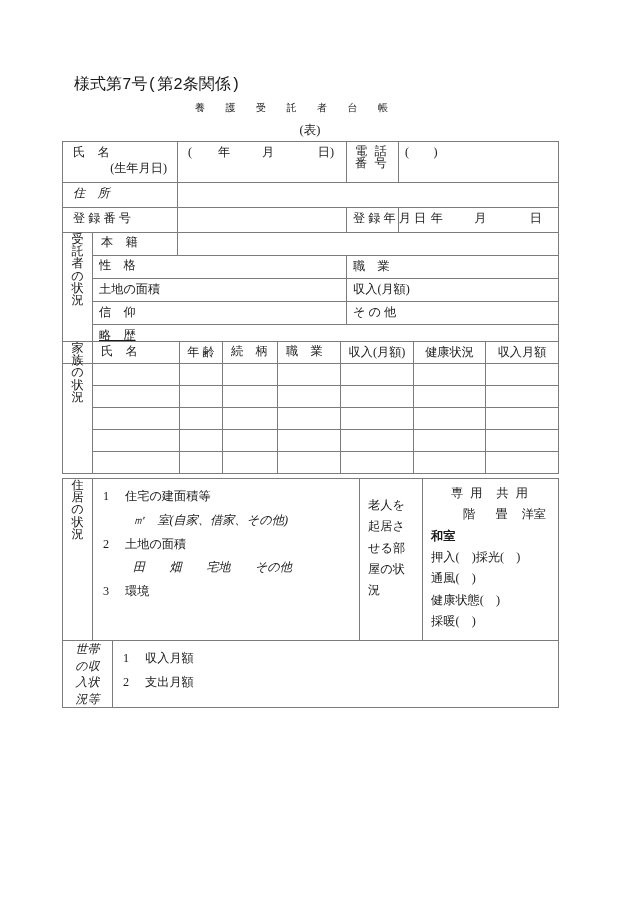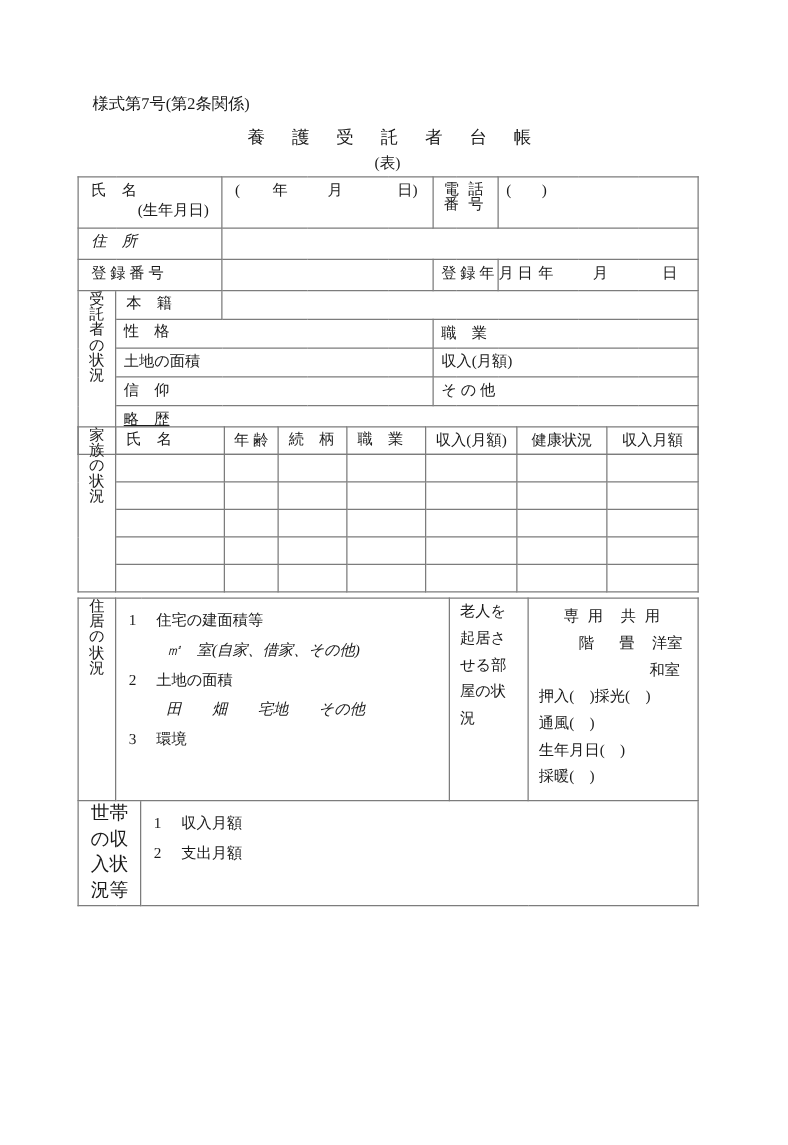--- a/index.html
+++ b/index.html
@@ -19,31 +19,32 @@
     position: absolute;
     left: 0; top: 0;
     width: 630px; height: 916px;
   }
 
   
   .form-no {
     position: absolute;
     left: 74px;
     top: 74px;
-    font-size: 13px;
+    font-size: 16px;
     letter-spacing: 0px;
     white-space: nowrap;
+    font-family: Liberation Mono, monospace;
   }
   .doc-title {
     position: absolute;
-    left: 68px;
+    left: 48px;
     top: 101px;
     width: 496px;
     text-align: center;
-    font-size: 14px;
+    font-size: 10px;
     white-space: nowrap;
     font-family: Liberation Serif, serif;
   }
   .doc-title span { letter-spacing: 9px; }
   .doc-subtitle {
     position: absolute;
     left: 62px;
     top: 122px;
     width: 496px;
     text-align: center;
@@ -135,21 +136,21 @@
 
   .roompad {
     padding: 4px 8px 4px 8px;
     line-height: 1.75;
     white-space: nowrap;
   }
   .roomtop { text-align: center; }
   .roomtop .g { letter-spacing: 2px; }
   .r-line2 { padding-left: 22px; display:flex; }
   .r-line2 span { flex:1; text-align:center; }
-  .r-line3 { text-align: right; padding-right: 6px; }
+  .r-line3 { padding-right: 6px; font-weight: bold; }
 </style>
 </head>
 <body>
 
 <div class="page">
 
   <div class="form-no">様式第7号(第2条関係)</div>
   <div class="doc-title"><span>養 護 受 託 者 台 帳</span></div>
   <div class="doc-subtitle">(表)</div>
 
@@ -450,42 +451,42 @@
       </td>
       <td colspan="2">
         <div class="blockpad">
           <div><span class="num">1</span><span>住宅の建面積等</span></div>
           <div class="ind"><span>㎡　室(自家、借家、その他)</span></div>
           <div><span class="num">2</span><span>土地の面積</span></div>
           <div class="ind"><span>田　　畑　　宅地　　その他</span></div>
           <div><span class="num">3</span><span>環境</span></div>
         </div>
       </td>
-      <td class="vcol" style="line-height:1.75; padding:0 6px;">
+      <td class="vcol" style="line-height:1.75; padding:16px 6px;">
         <div style="white-space:normal; text-align:left; padding-left:2px;">老人を起居させる部屋の状況</div>
       </td>
       <td>
         <div class="roompad">
           <div class="roomtop"><span class="g">専 用</span>&nbsp;&nbsp;&nbsp;&nbsp;<span class="g">共 用</span></div>
           <div class="r-line2">
                 <span>階</span>
                 <span>畳</span>
                 <span>洋室</span>
               </div>
           <div class="r-line3"><span>和室</span></div>
           <div><span>押入(　)採光(　)</span></div>
           <div><span>通風(　)</span></div>
-          <div><span>生年月日(　)</span></div>
+          <div><span>健康状態(　)</span></div>
           <div><span>採暖(　)</span></div>
         </div>
       </td>
     </tr>
 
     <tr>
-      <td colspan="2" class="vcol" style="height:60px; line-height:1.38; font-size:15px;">
+      <td colspan="2" class="vcol" style="height:60px; line-height:1.38; font-size:12px;font-style:italic;">
         <div>世帯</div>
         <div>の収</div>
         <div>入状</div>
         <div>況等</div>
       </td>
       <td colspan="3">
         <div class="blockpad" style="line-height:1.95;">
           <div><span class="num">1</span><span>収入月額</span></div>
           <div><span class="num">2</span><span>支出月額</span></div>
         </div>

